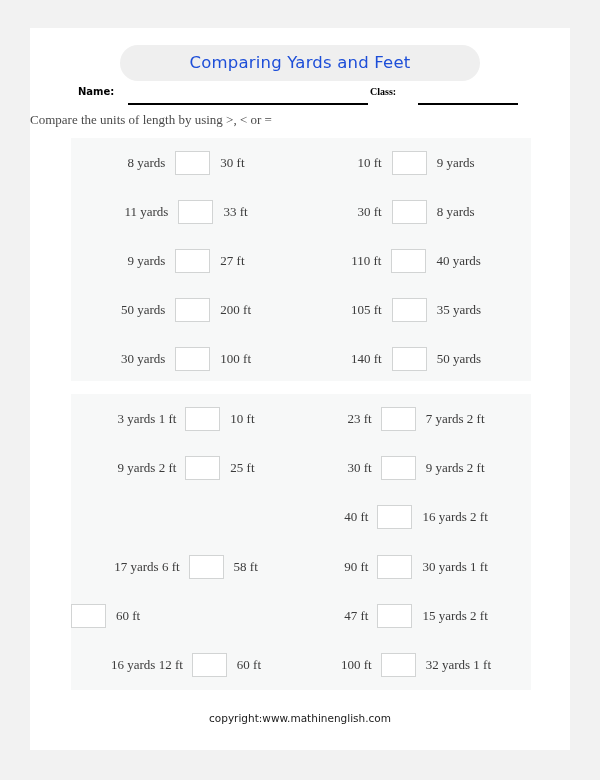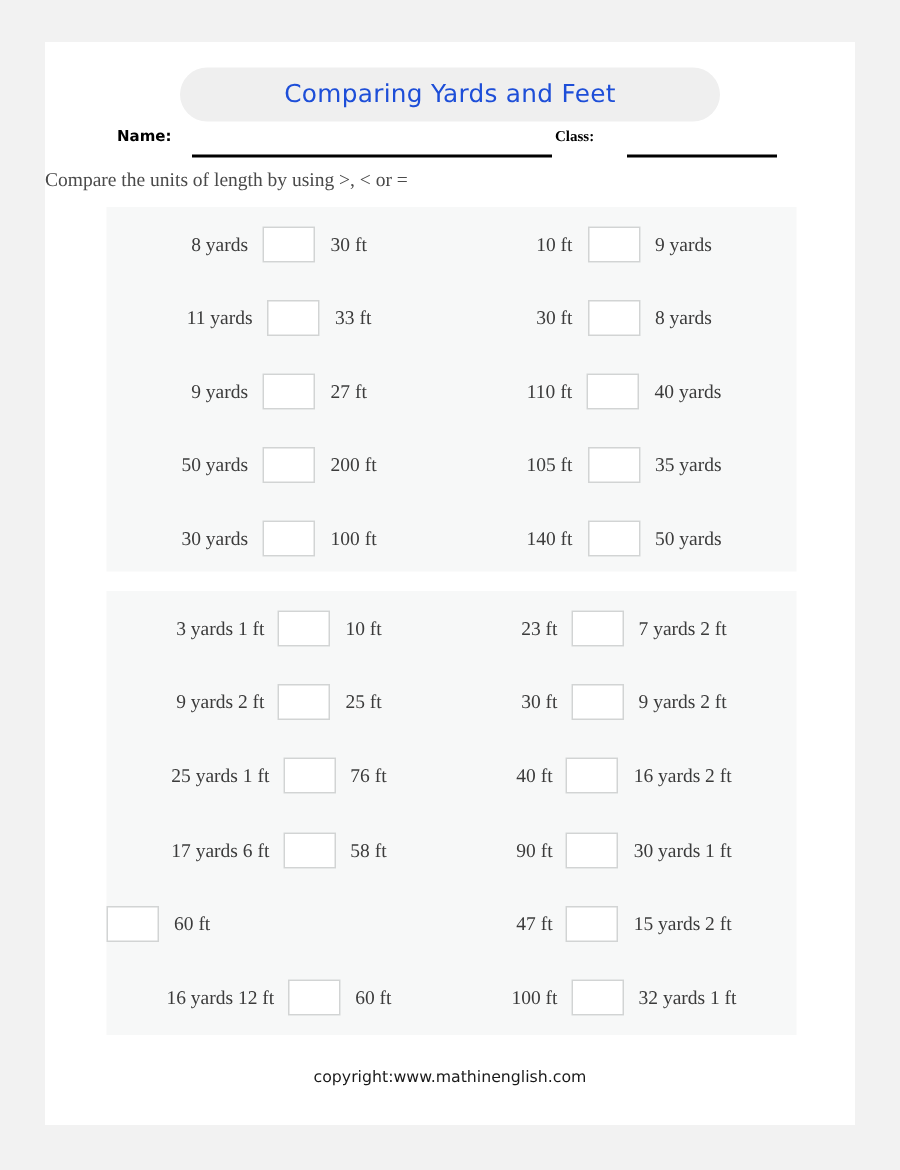--- a/index.html
+++ b/index.html
@@ -246,25 +246,20 @@
           <span class="answer-box"></span>
           <span class="op-b">25 ft</span>
         </div>
         <div class="prob prob-right">
           <span class="op-a">30 ft</span>
           <span class="answer-box"></span>
           <span class="op-b">9 yards 2 ft</span>
         </div>
       </div>
       <div class="prow">
-        <div class="prob prob-left">
-          <span class="op-a">25 yards 1 ft</span>
-          <span class="answer-box"></span>
-          <span class="op-b">76 ft</span>
-        </div>
         <div class="prob prob-right">
           <span class="op-a">40 ft</span>
           <span class="answer-box"></span>
           <span class="op-b">16 yards 2 ft</span>
         </div>
       </div>
       <div class="prow">
         <div class="prob prob-left">
           <span class="op-a">17 yards 6 ft</span>
           <span class="answer-box"></span>

